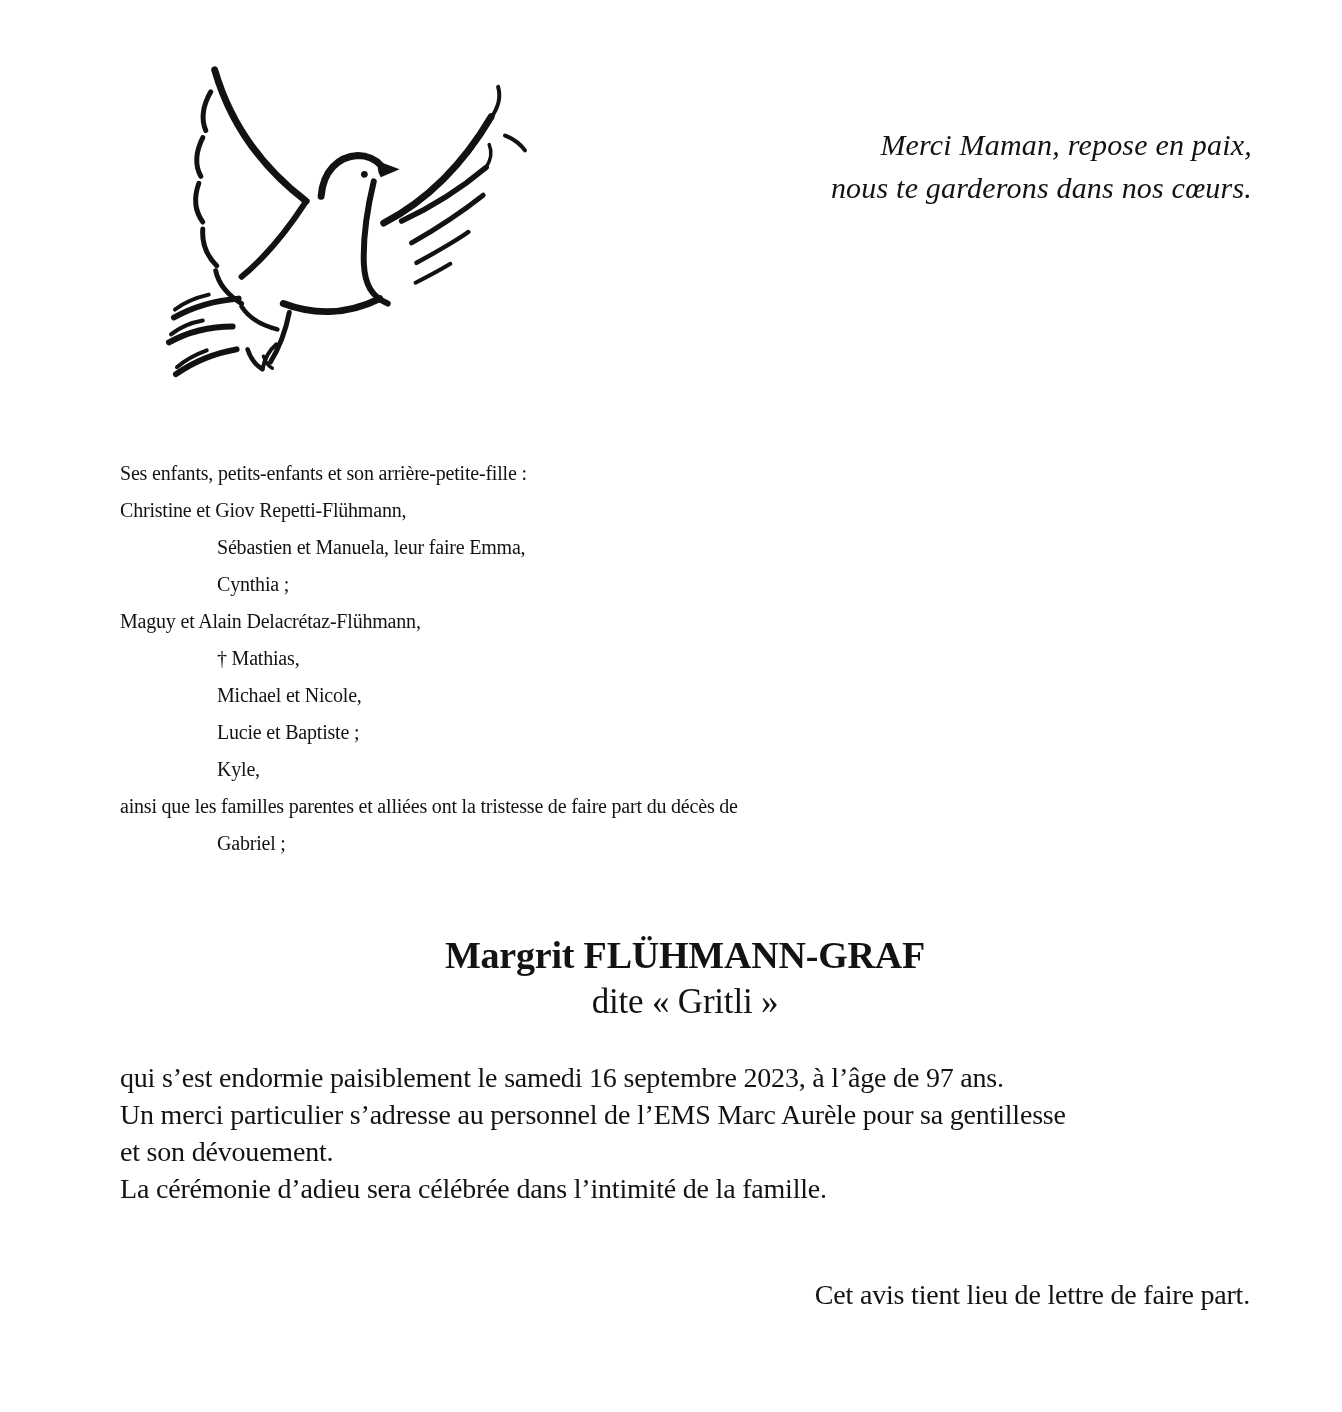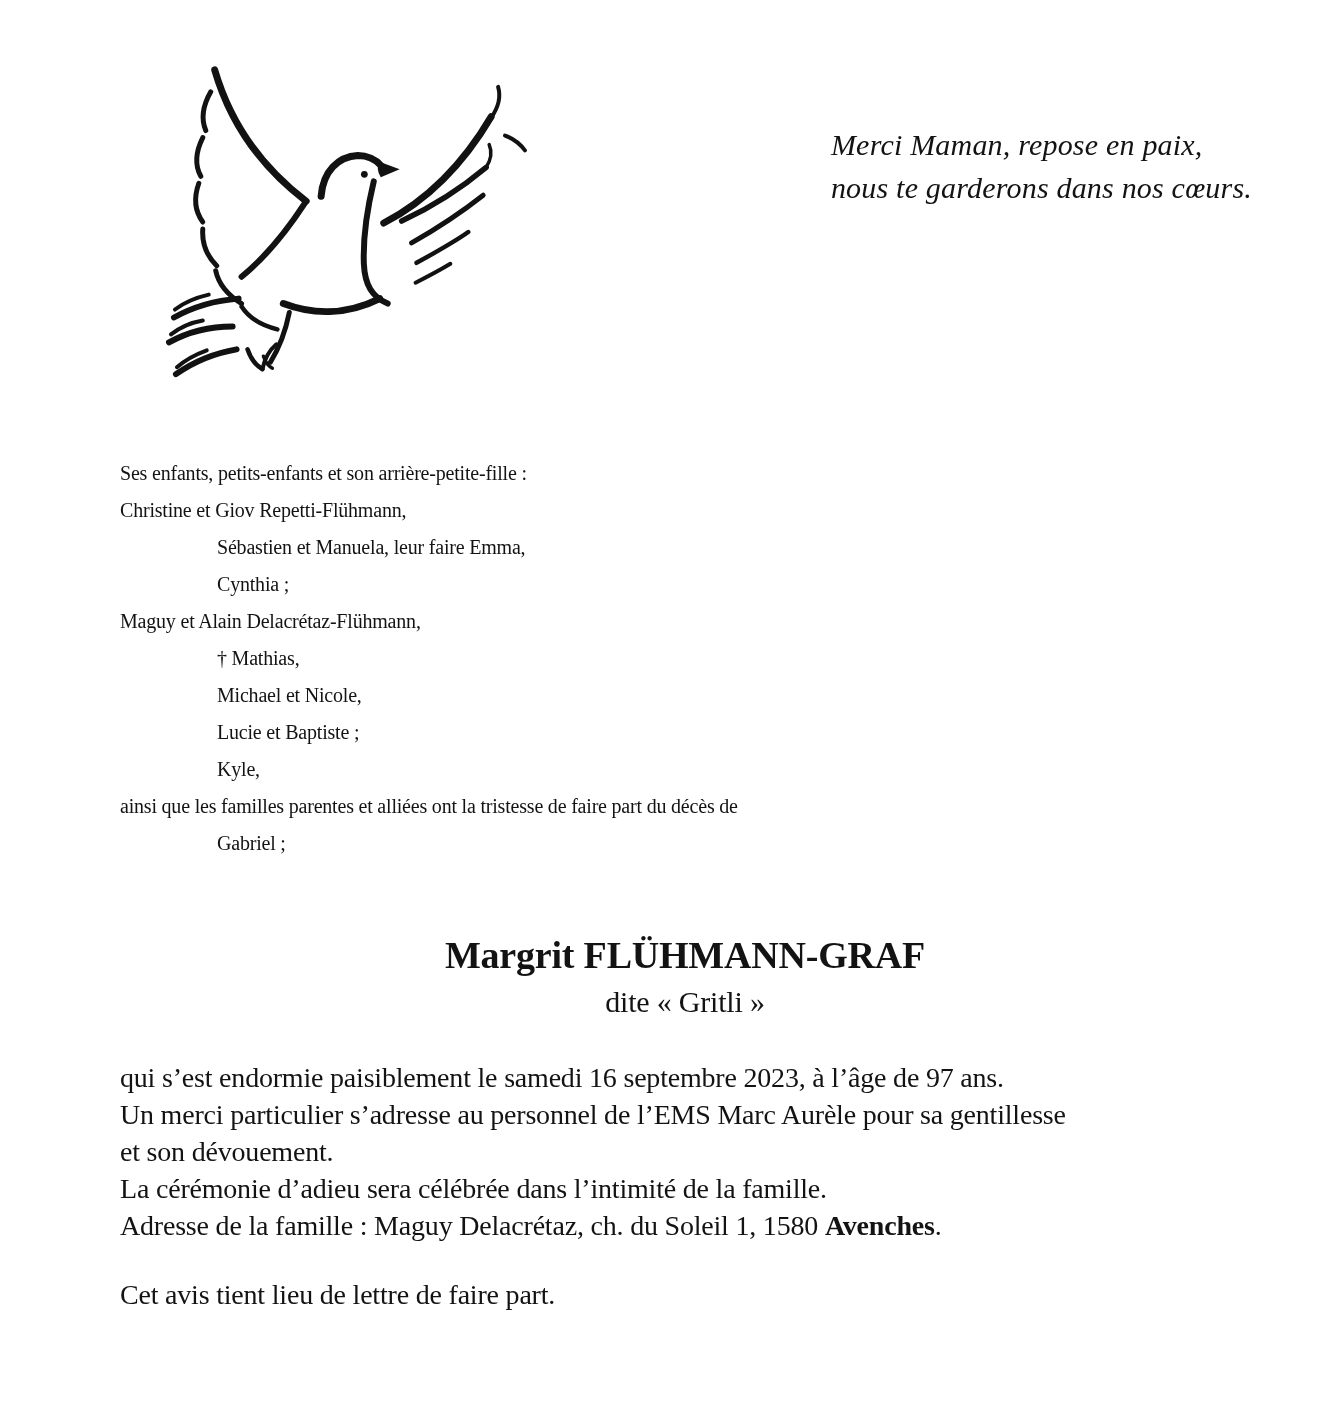--- a/index.html
+++ b/index.html
@@ -17,21 +17,21 @@
     position: absolute;
     left: 148px;
     top: 56px;
     width: 384px;
     height: 348px;
   }
   .dedication {
     position: absolute;
     top: 123px;
     right: 90px;
-    text-align: left;
+    text-align: right;
     font-style: italic;
     font-size: 30px;
     line-height: 43px;
     letter-spacing: 0.2px;
     white-space: nowrap;
   }
   .family-block {
     position: absolute;
     left: 120px;
     top: 455px;
@@ -49,41 +49,41 @@
     width: 1130px;
     text-align: center;
   }
   .deceased-name {
     font-size: 38px;
     font-weight: bold;
     line-height: 46px;
     letter-spacing: -0.2px;
   }
   .deceased-alias {
-    font-size: 30px;
+    font-size: 35px;
     line-height: 47px;
     letter-spacing: -0.2px;
   }
   .announcement-block {
     position: absolute;
     left: 120px;
     top: 1059px;
     width: 1160px;
     font-size: 28px;
     line-height: 37px;
     letter-spacing: -0.2px;
   }
   .announcement-block .line { white-space: nowrap; }
   .bold { font-weight: bold; }
   .footer-line {
     position: absolute;
     left: 120px;
     top: 1276px;
     width: 1130px;
-    text-align: left;
+    text-align: right;
     font-size: 28px;
     line-height: 37px;
     letter-spacing: -0.2px;
   }
   .dove svg path { stroke: #121212; fill: none; stroke-linecap: round; }
   .dove svg .fill { fill: #121212; stroke: none; }
 </style>
 </head>
 <body>
 
@@ -156,18 +156,17 @@
   <div class="name-block">
     <div class="deceased-name">Margrit FLÜHMANN-GRAF</div>
     <div class="deceased-alias">dite « Gritli »</div>
   </div>
 
   <div class="announcement-block">
     <div class="line">qui s’est endormie paisiblement le samedi 16 septembre 2023, à l’âge de 97 ans.</div>
     <div class="line">Un merci particulier s’adresse au personnel de l’EMS Marc Aurèle pour sa gentillesse</div>
     <div class="line">et son dévouement.</div>
     <div class="line">La cérémonie d’adieu sera célébrée dans l’intimité de la famille.</div>
-    <div class="line"><span>Adresse de la famille : Maguy Delacrétaz, ch. du Soleil 1, 1580 </span><span class="bold">Avenches</span><span>.</span></div>
   </div>
 
   <div class="footer-line">Cet avis tient lieu de lettre de faire part.</div>
 
 </div>
 
 </body></html>

